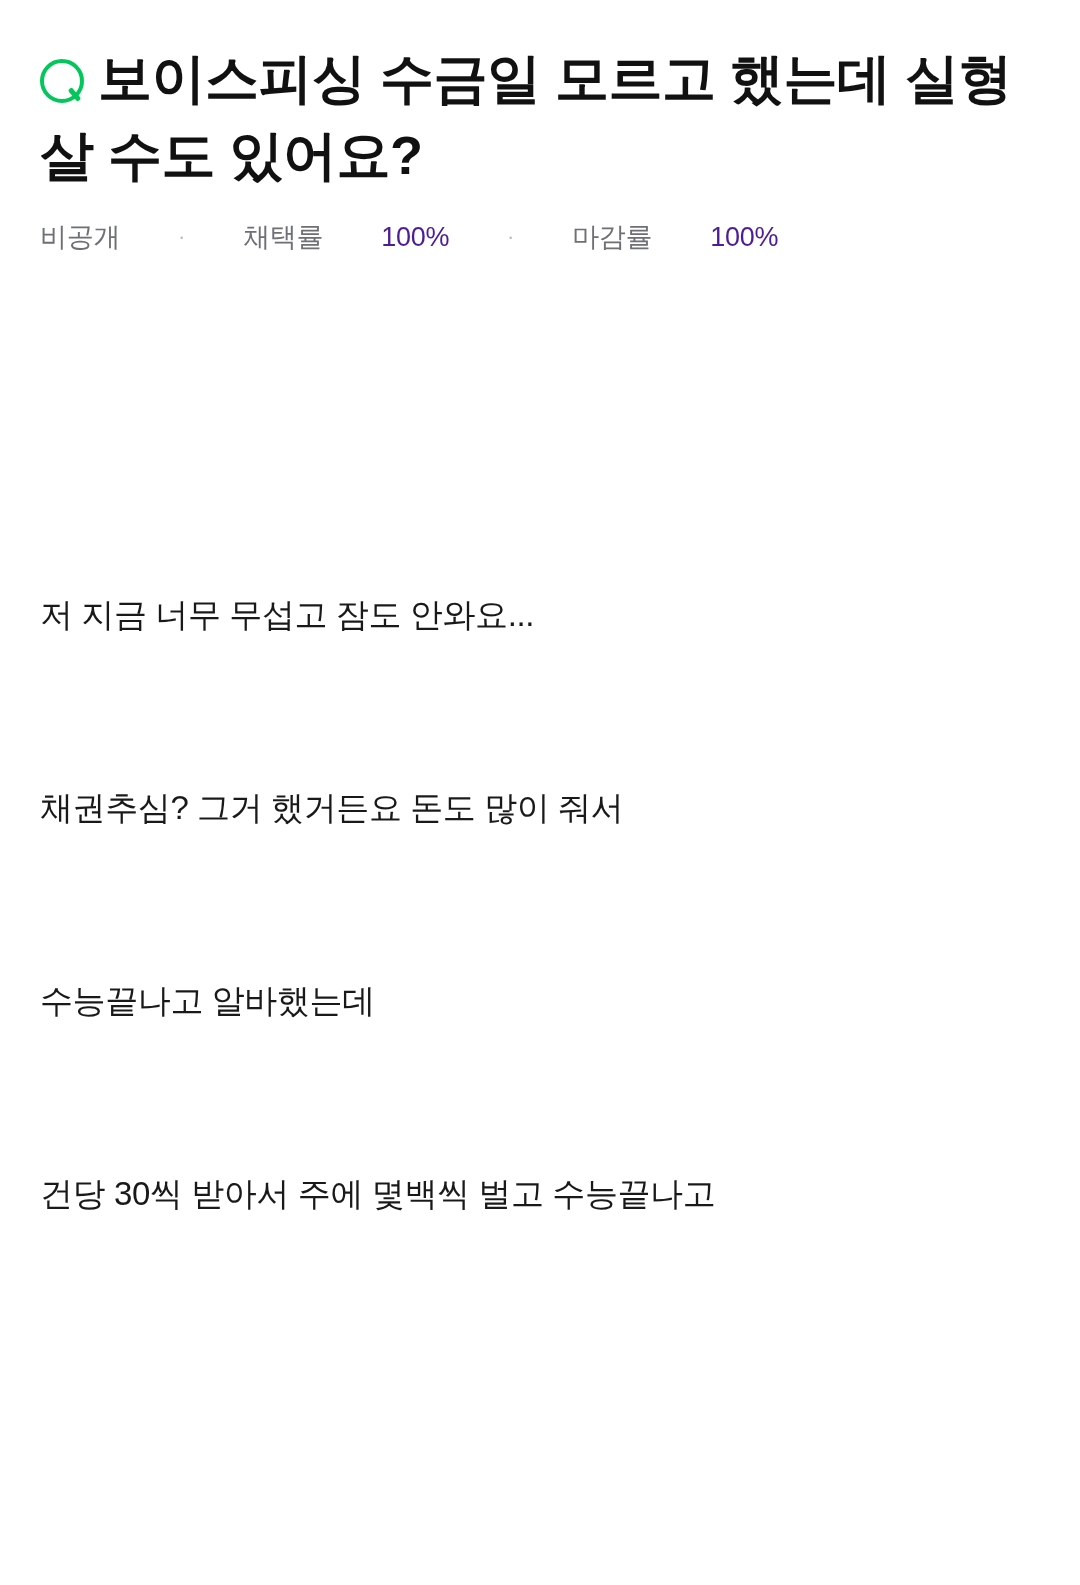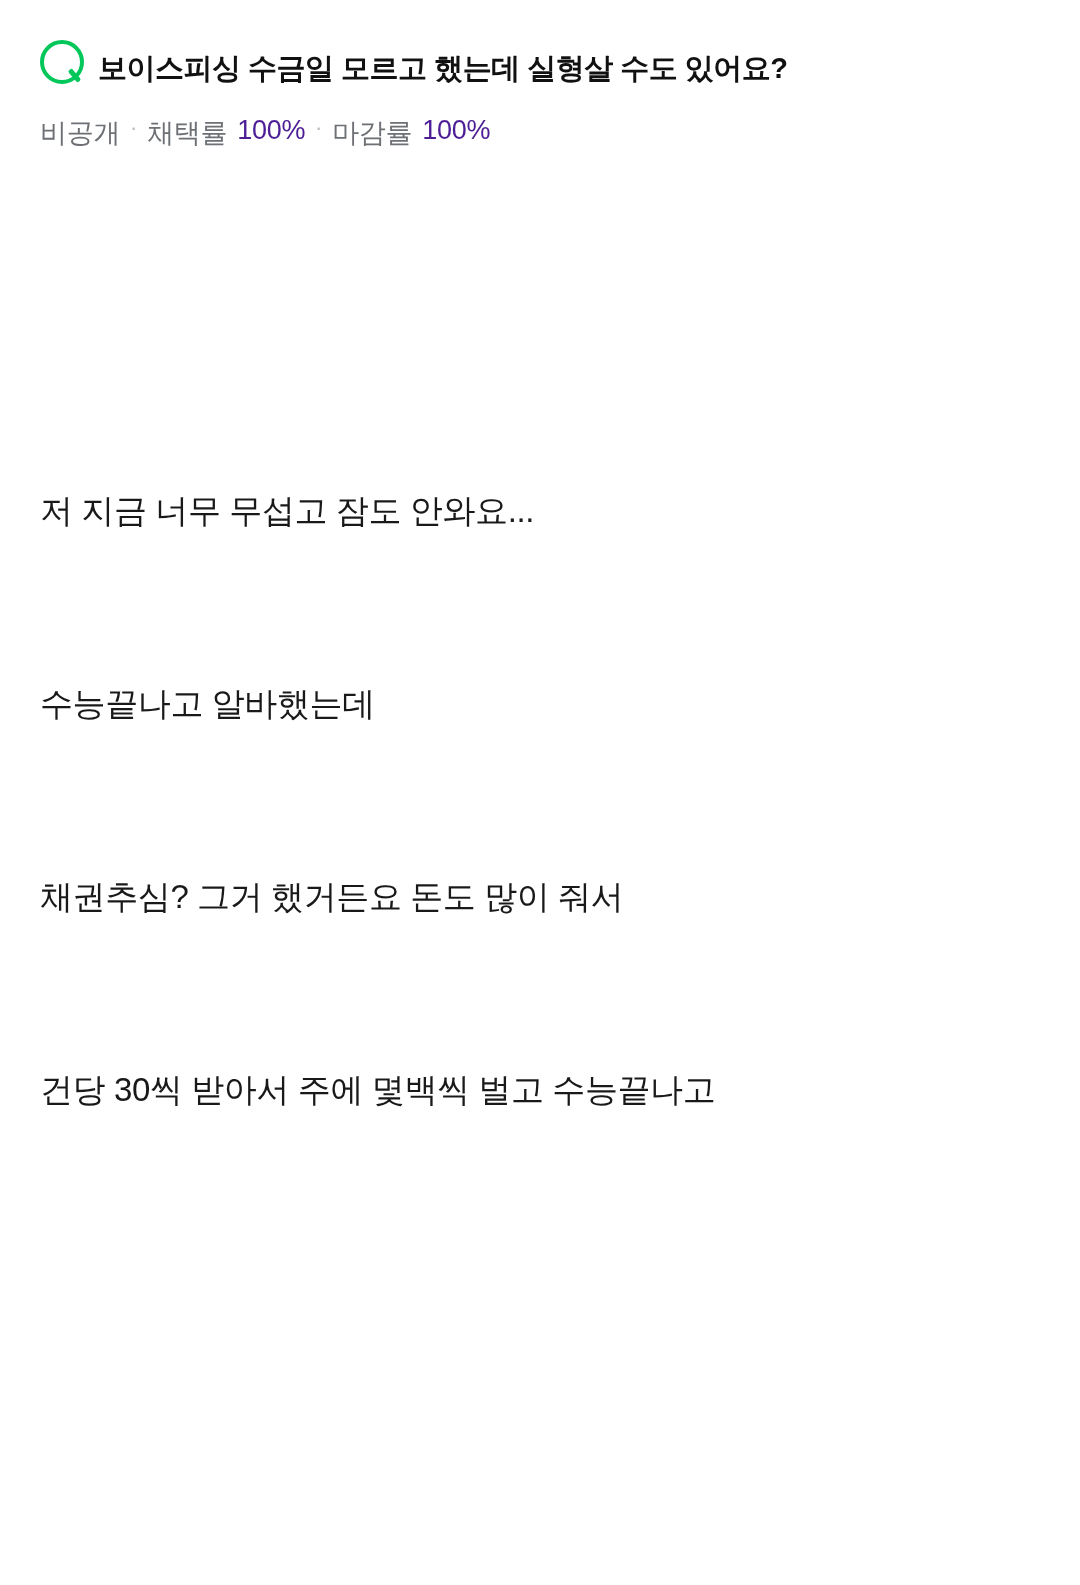--- a/index.html
+++ b/index.html
@@ -21,21 +21,21 @@
     padding: 40px 40px 0 40px;
     position: relative;
   }
 
   
   .question-block {
     display: block;
     padding: 0 0 0 0;
   }
   .question-title {
-    font-size: 29px;
+    font-size: 54px;
     line-height: 1.42;
     font-weight: 700;
     letter-spacing: -0.5px;
     color: #111111;
     margin: 0;
     text-indent: 0;
   }
   .q-badge {
     display: inline-block;
     width: 44px;
@@ -67,22 +67,23 @@
     opacity: 0;
   }
 
   
   .meta {
     margin-top: 26px;
     font-size: 27px;
     color: #6d7074;
     letter-spacing: -0.3px;
     display: flex;
-    align-items: flex-start;
+    align-items: center;
     flex-wrap: wrap;
+    gap: 48px;
   }
   .meta .sep {
     margin: 0 10px;
     color: #b8bbbe;
     font-size: 22px;
   }
   .meta .label {
     color: #6d7074;
   }
   .meta .value {
@@ -126,21 +127,21 @@
     <span class="label">채택률</span>
     <span class="value">100%</span>
     <span class="sep">·</span>
     <span class="label">마감률</span>
     <span class="value">100%</span>
   </div>
 
   <div class="body-text">
     <p class="para">
       <span class="line">저 지금 너무 무섭고 잠도 안와요...</span>
+      <span class="line">채권추심? 그거 했거든요 돈도 많이 줘서</span>
       <span class="line">수능끝나고 알바했는데</span>
-      <span class="line">채권추심? 그거 했거든요 돈도 많이 줘서</span>
       <span class="line">건당 30씩 받아서 주에 몇백씩 벌고 수능끝나고</span>
     </p>
     
     
   </div>
 
 </div>
 
 </body></html>

